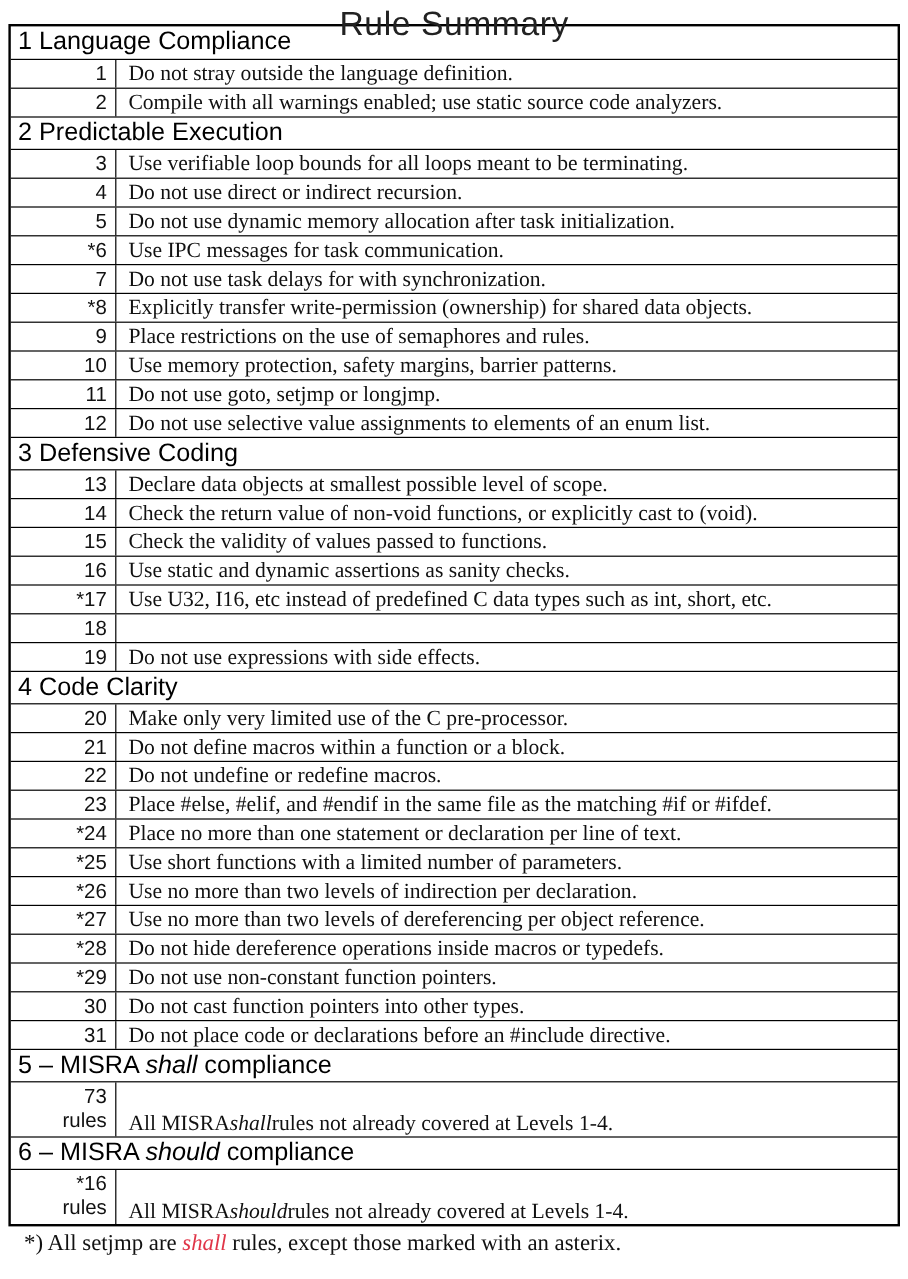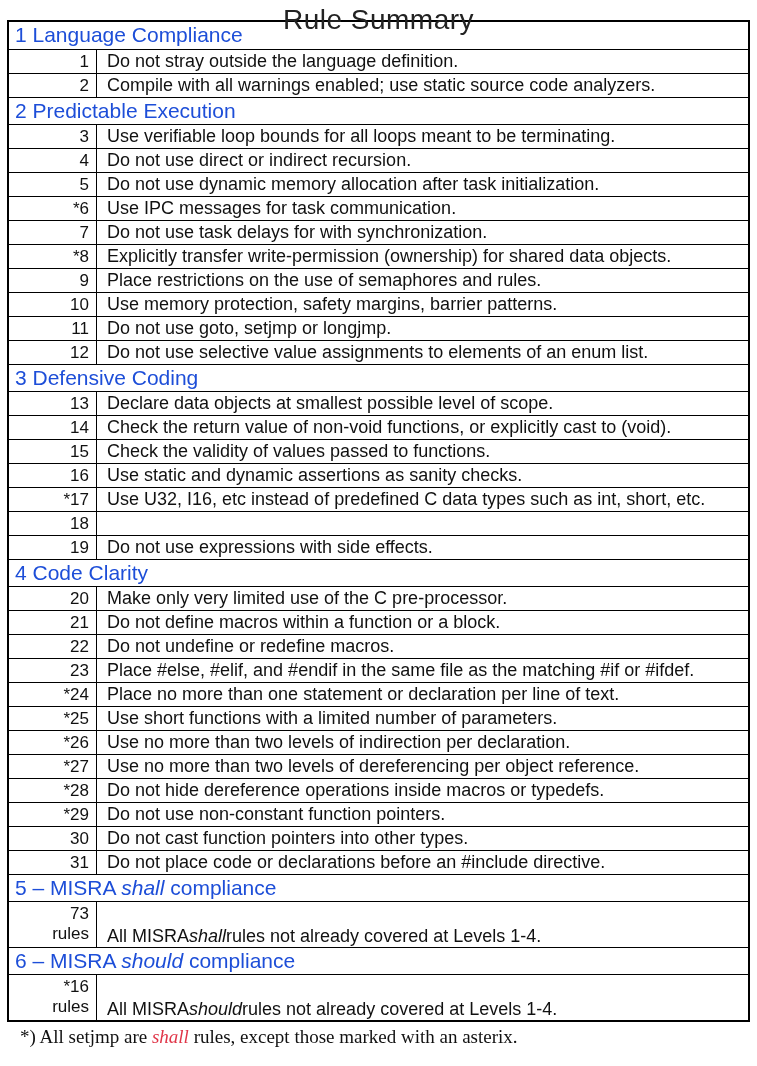--- a/index.html
+++ b/index.html
@@ -25,21 +25,21 @@
     border: 2px solid #000;
     background: #fff;
   }
   .rules-table > div { box-sizing: border-box; }
   .rules-table > div + div { border-top: 1.5px solid #000; }
   .section-header {
     height: 27px;
     padding: 0 0 0 6px;
     font-size: 21px;
     line-height: 26px;
-    color: #1d4ed8;
+    color: #000000;
     white-space: nowrap;
     overflow: hidden;
   }
   .section-header .em { font-style: italic; }
   .rule-row {
     display: flex;
     align-items: stretch;
     height: 24px;
   }
   .rule-row.tall { height: 46px; }
@@ -56,21 +56,21 @@
     line-height: 20px;
     color: #111;
   }
   .rule-row.tall .num-cell { justify-content: flex-start; padding-top: 2px; padding-left: 31px; }
   .text-cell {
     flex: 1 1 auto;
     display: flex;
     align-items: center;
     padding-left: 10px;
     padding-right: 4px;
-    font-family: Liberation Sans, sans-serif;
+    font-family: Liberation Serif, serif;
     font-size: 18px;
     line-height: 21px;
     color: #111;
     white-space: nowrap;
     overflow: hidden;
   }
   .rule-row.tall .text-cell { align-items: flex-end; padding-top: 2px; }
   .text-cell .em { font-style: italic; }
   .footnote {
     margin: 4px 0 0 20px;

